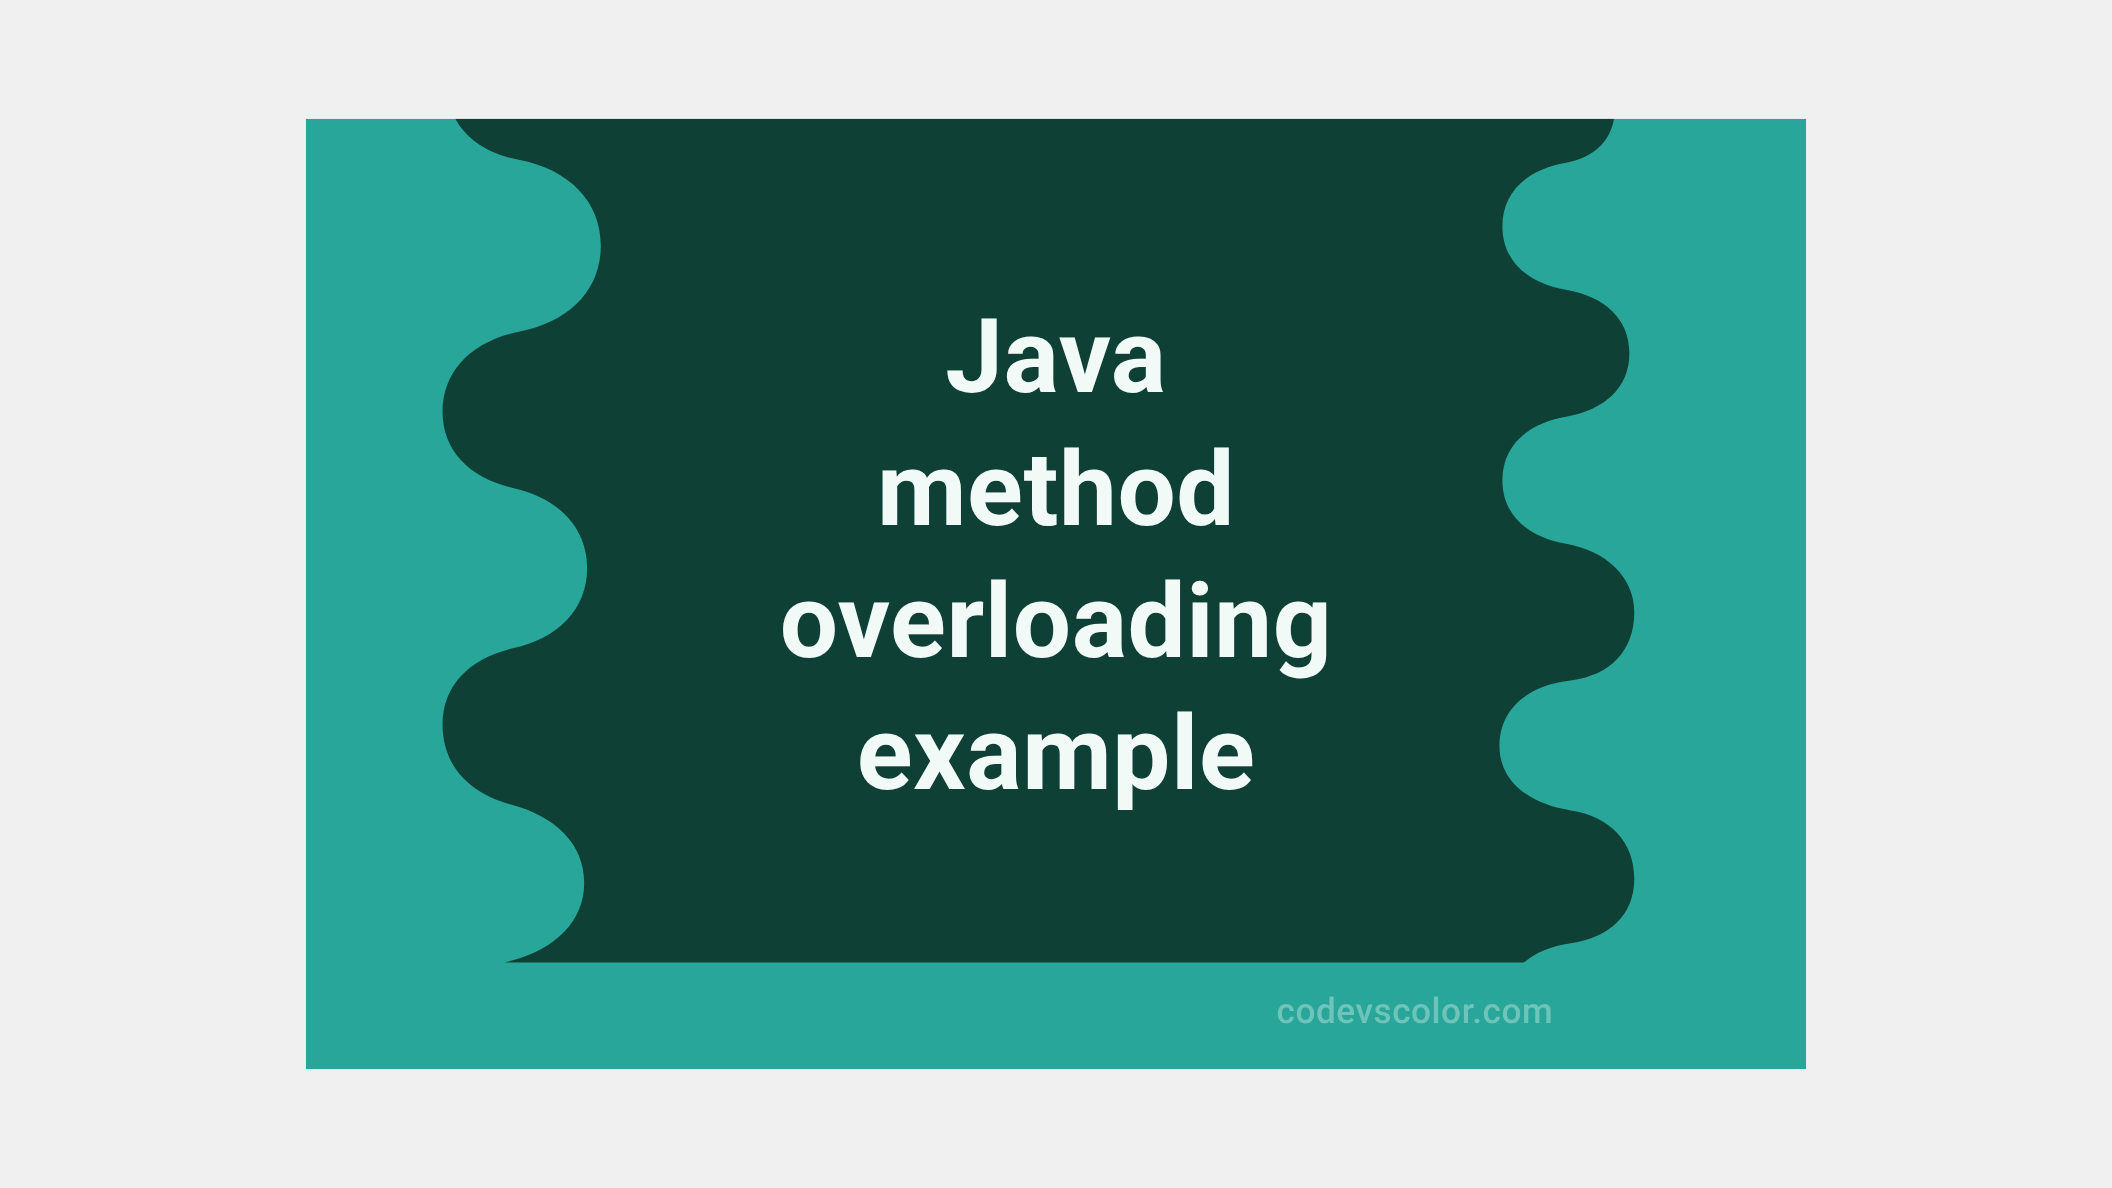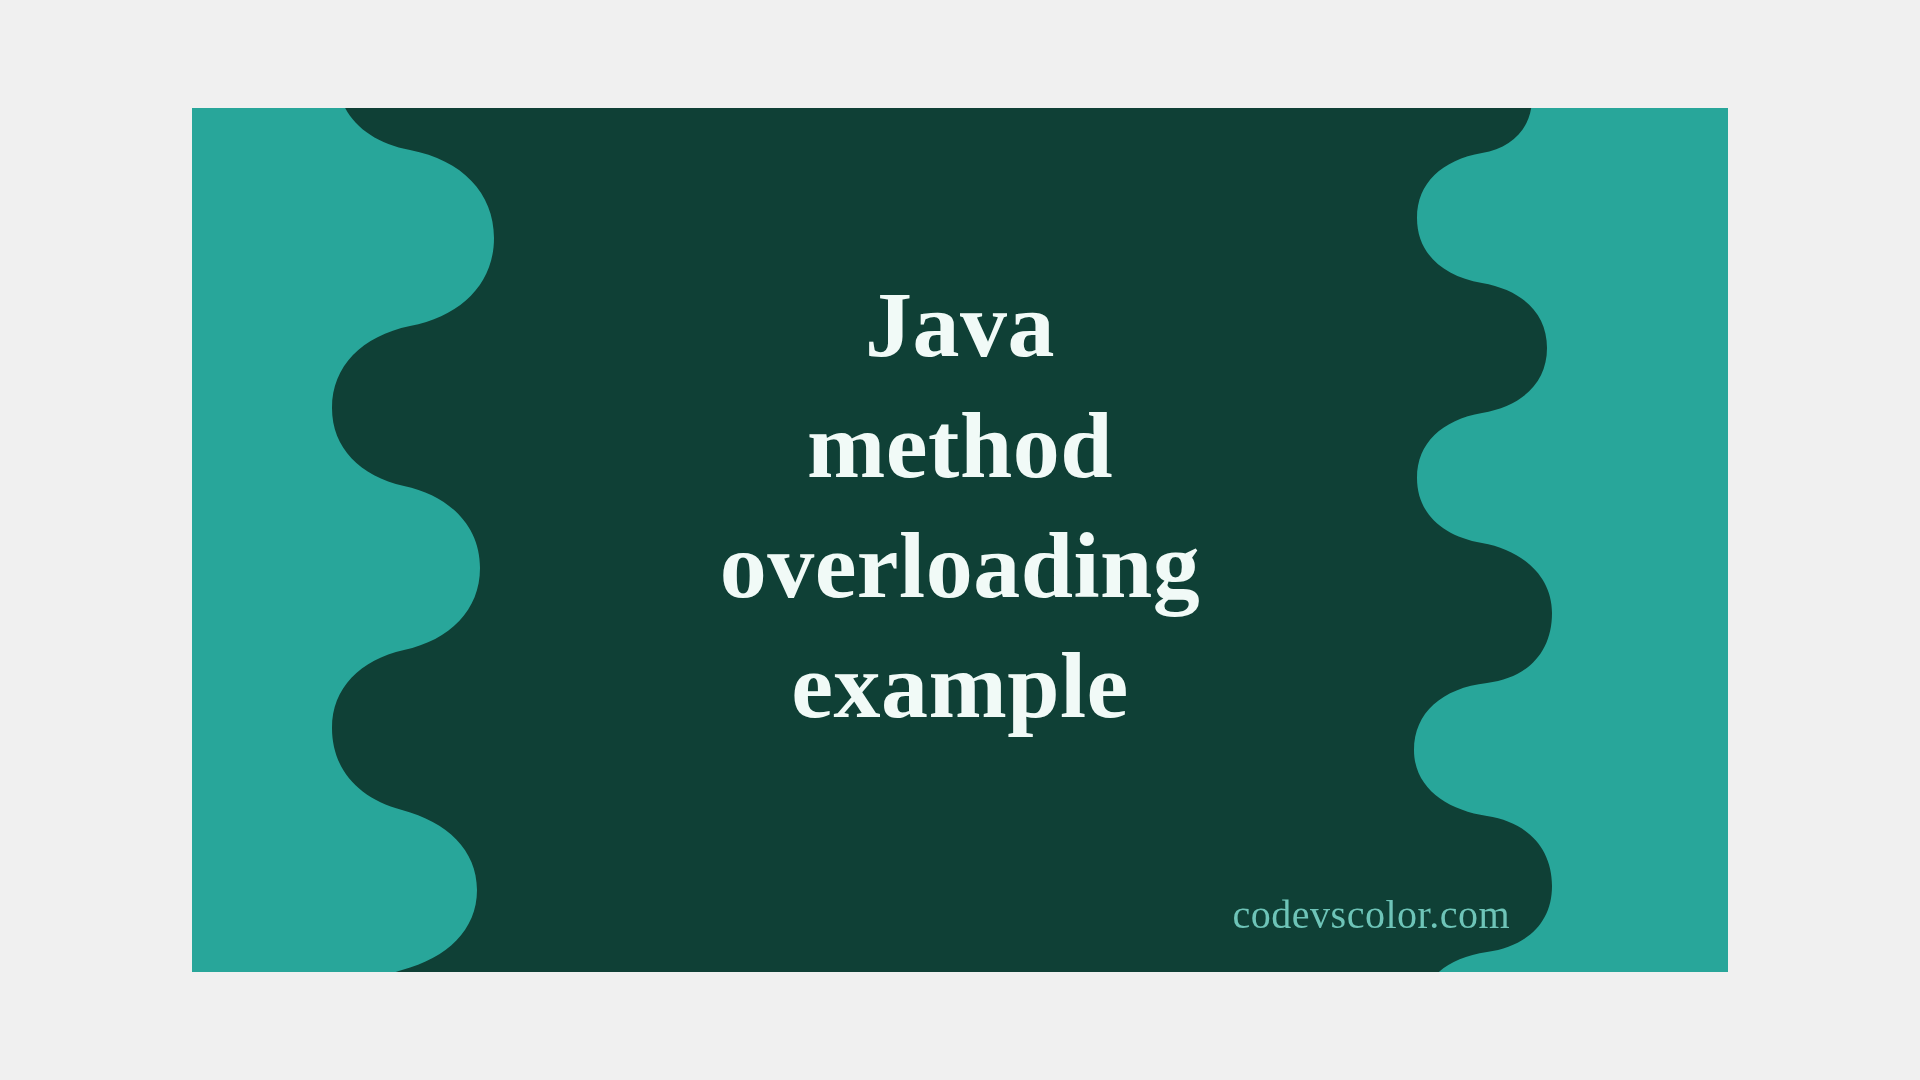--- a/index.html
+++ b/index.html
@@ -11,25 +11,24 @@
       width: 1920px;
       height: 1080px;
       overflow: hidden;
       font-family: -apple-system, BlinkMacSystemFont, 'Segoe UI', Roboto, Helvetica, Arial, sans-serif;
       display: flex;
       align-items: center;
       justify-content: center;
       background: #f0f0f0;
     }
     .banner {
-      width: 1536px;
+      width: 1364px;
       height: 864px;
       position: relative;
       overflow: hidden;
-      font-family: Liberation Serif, serif;
     }
     .bg-layer {
       position: absolute;
       inset: 0;
     }
     .blob-shape {
       position: absolute;
       inset: 0;
     }
     .title-text {
@@ -40,22 +39,22 @@
       text-align: center;
       font-weight: 700;
       line-height: 1.28;
       font-size: 94px;
       letter-spacing: 0.5px;
       white-space: pre-line;
     }
     .watermark {
       position: absolute;
       bottom: 34px;
-      right: 218px;
-      font-size: 40px;
+      right: 230px;
+      font-size: 32px;
       font-weight: 500;
       letter-spacing: 0.5px;
     }
   </style>
 </head>
 <body>
 
 <div class="banner">
   <div class="bg-layer" style="background:#28a69a"></div>
 

